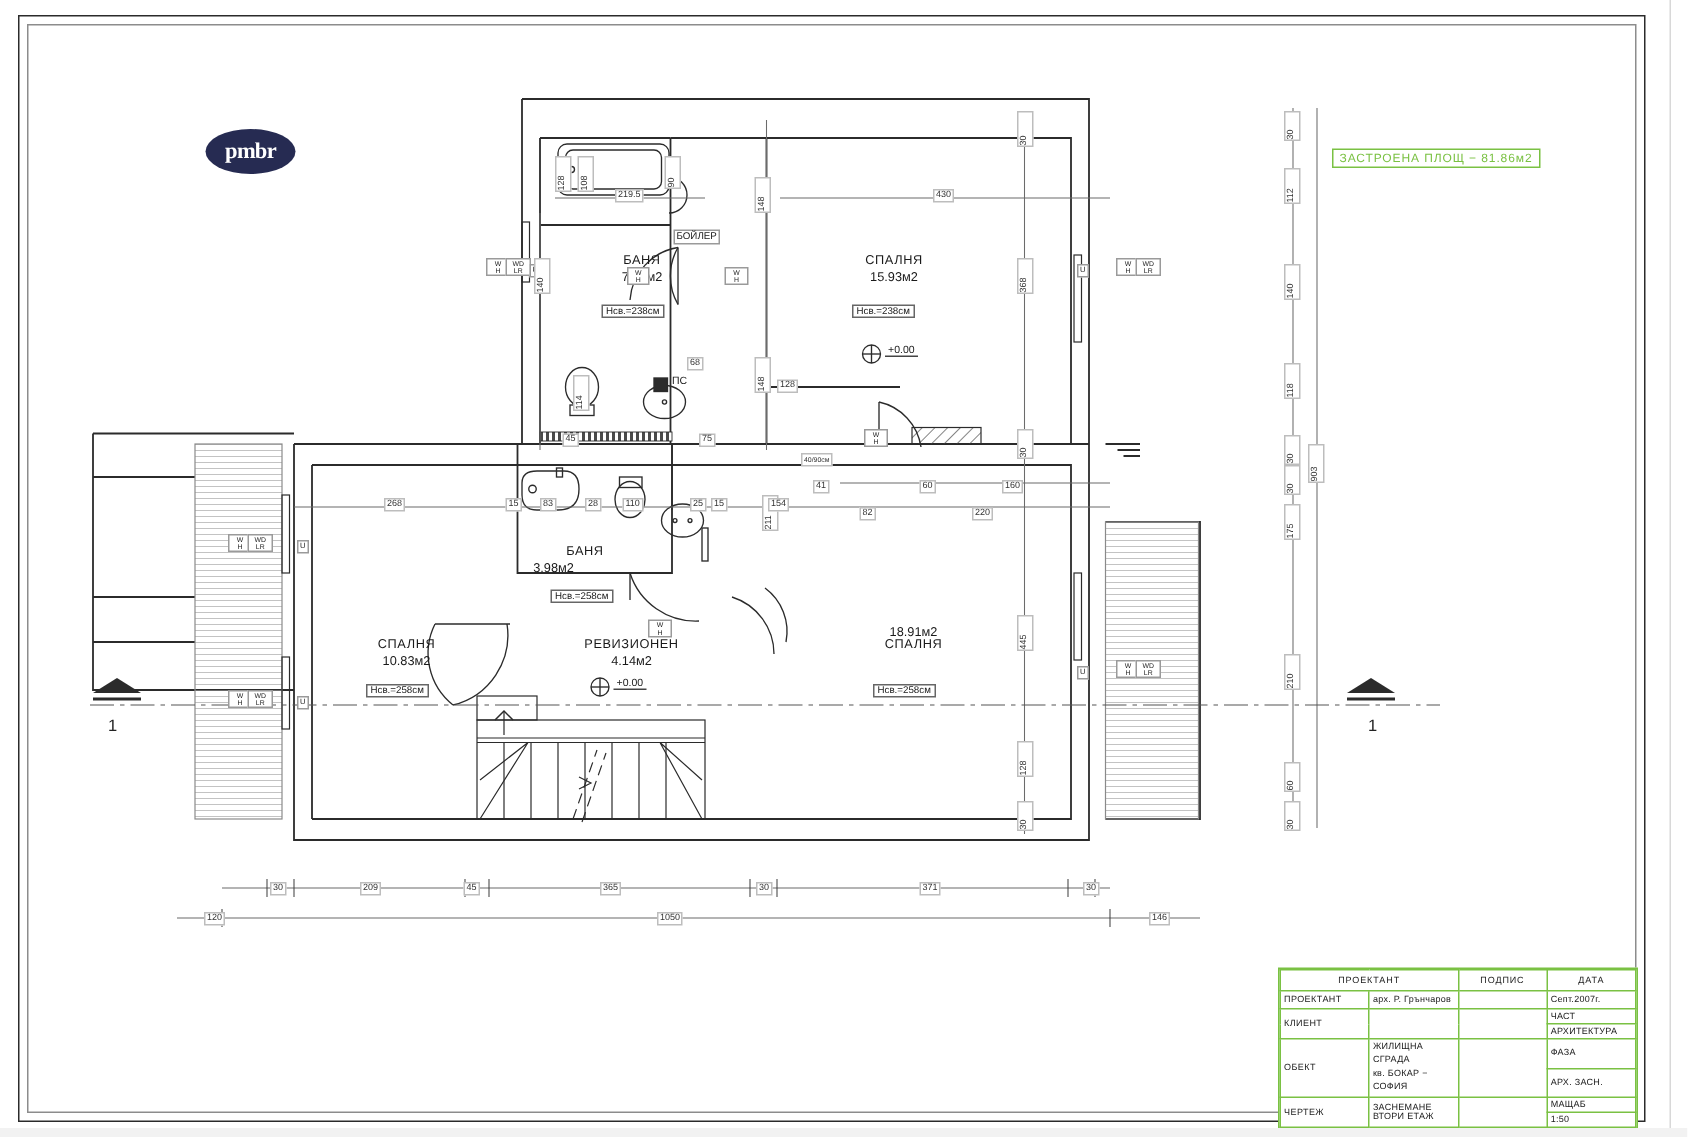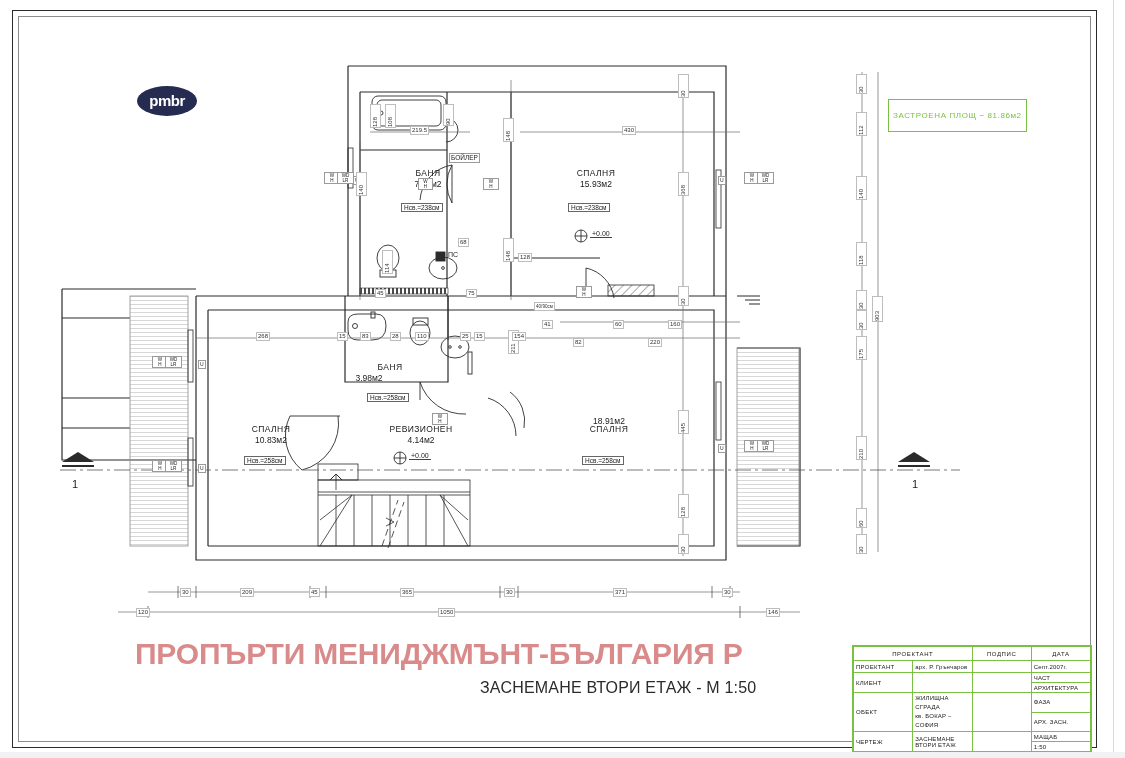--- a/index.html
+++ b/index.html
@@ -10,39 +10,39 @@
   .page-border{position:absolute;left:12px;top:10px;width:1085px;height:738px;border:1px solid #2b2b2b;box-sizing:border-box;}
   .page-border2{position:absolute;left:18px;top:16px;width:1073px;height:726px;border:1px solid #8c8c8c;box-sizing:border-box;}
   
   .right-strip{position:absolute;right:0;top:0;width:12px;height:758px;background:#ffffff;border-left:1px solid #d8d8d8;box-sizing:border-box;}
   .bottom-strip{position:absolute;left:0;bottom:0;width:1125px;height:6px;background:#f2f2f2;}
 
   
   .logo{position:absolute;left:137px;top:86px;width:60px;height:30px;}
   .logo .ell{width:60px;height:30px;border-radius:50%;background:#262b52;display:block;}
   .logo .txt{position:absolute;left:0;top:0;width:60px;height:30px;line-height:30px;text-align:center;
-    color:#fff;font-size:15px;font-weight:bold;font-family:Liberation Sans, sans-serif;letter-spacing:-.5px;}
+    color:#fff;font-size:15px;font-weight:bold;font-family:Liberation Serif, serif;letter-spacing:-.5px;}
 
   
   svg#plan{position:absolute;left:0;top:0;width:1125px;height:758px;}
 
   
   .plabel{position:absolute;font-family:Liberation Sans, sans-serif;color:#1a1a1a;white-space:nowrap;}
   .room-name{font-size:8.5px;letter-spacing:.4px;text-align:center;}
   .room-area{font-size:8.5px;text-align:center;}
   .room-h{font-size:6.5px;border:1px solid #666;padding:0 2px;background:#fff;}
   .boxtxt{font-size:6px;border:1px solid #9a9a9a;background:#fff;padding:0 1px;line-height:8px;}
   .dim{position:absolute;font-size:6px;color:#333;background:#fff;border:1px solid #bdbdbd;padding:0 1px;line-height:7px;white-space:nowrap;}
   .dimv{position:absolute;font-size:6px;color:#333;background:#fff;border:1px solid #bdbdbd;padding:0 1px;line-height:7px;
      writing-mode:vertical-rl;transform:rotate(180deg);}
   .lvl{position:absolute;font-size:7px;color:#222;border-bottom:1px solid #444;padding:0 2px;}
   .secnum{position:absolute;font-size:11px;color:#222;}
   .wtag{position:absolute;font-size:4.6px;line-height:5px;color:#222;border:1px solid #9a9a9a;background:#fff;text-align:center;padding:0 1px;}
   .utag{position:absolute;font-size:5px;color:#222;border:1px solid #9a9a9a;background:#fff;padding:0 1px;line-height:7px;}
-  .areanote{position:absolute;font-size:8px;color:#7ac143;border:1px solid #7ac143;background:#fff;padding:11px 4px;letter-spacing:.6px;white-space:nowrap;text-align:center;}
+  .areanote{position:absolute;font-size:8px;color:#7ac143;border:1px solid #7ac143;background:#fff;padding:1px 4px;letter-spacing:.6px;white-space:nowrap;text-align:center;}
 
   
   .main-title{position:absolute;left:135px;top:637px;font-size:30px;font-weight:bold;color:#d98a8a;letter-spacing:-.2px;white-space:nowrap;}
   .sub-title{position:absolute;left:480px;top:679px;font-size:16px;color:#2b2b2b;letter-spacing:.2px;white-space:nowrap;}
 
   
   #titleblock{position:absolute;left:852px;top:645px;width:240px;height:108px;border:1px solid #7ac143;box-sizing:border-box;background:#fff;}
   #titleblock table{border-collapse:collapse;width:100%;height:100%;table-layout:fixed;}
   #titleblock td{border:1px solid #7ac143;font-size:6px;color:#1a1a1a;padding:1px 2px;vertical-align:middle;font-family:"Liberation Sans",sans-serif;}
   .tb-head{color:#7ac143;text-align:center;font-size:7.5px;letter-spacing:.6px;}
@@ -365,22 +365,20 @@
   <div class="dim" style="left:240px;top:588px;">209</div>
   <div class="dim" style="left:309px;top:588px;">45</div>
   <div class="dim" style="left:400px;top:588px;">365</div>
   <div class="dim" style="left:504px;top:588px;">30</div>
   <div class="dim" style="left:613px;top:588px;">371</div>
   <div class="dim" style="left:722px;top:588px;">30</div>
   <div class="dim" style="left:438px;top:608px;">1050</div>
   <div class="dim" style="left:136px;top:608px;">120</div>
   <div class="dim" style="left:766px;top:608px;">146</div>
 
-  <div class="main-title">ПРОПЪРТИ МЕНИДЖМЪНТ-БЪЛГАРИЯ Р</div>
-  <div class="sub-title">ЗАСНЕМАНЕ ВТОРИ ЕТАЖ - М 1:50</div>
 
   <div id="titleblock">
     <table>
       <tbody>
           <tr style="height:14px;">
         <td colspan="2" class="tb-head">ПРОЕКТАНТ</td>
         <td class="tb-head">ПОДПИС</td>
         <td class="tb-head">ДАТА</td>
       </tr>
       <tr style="height:12px;">

